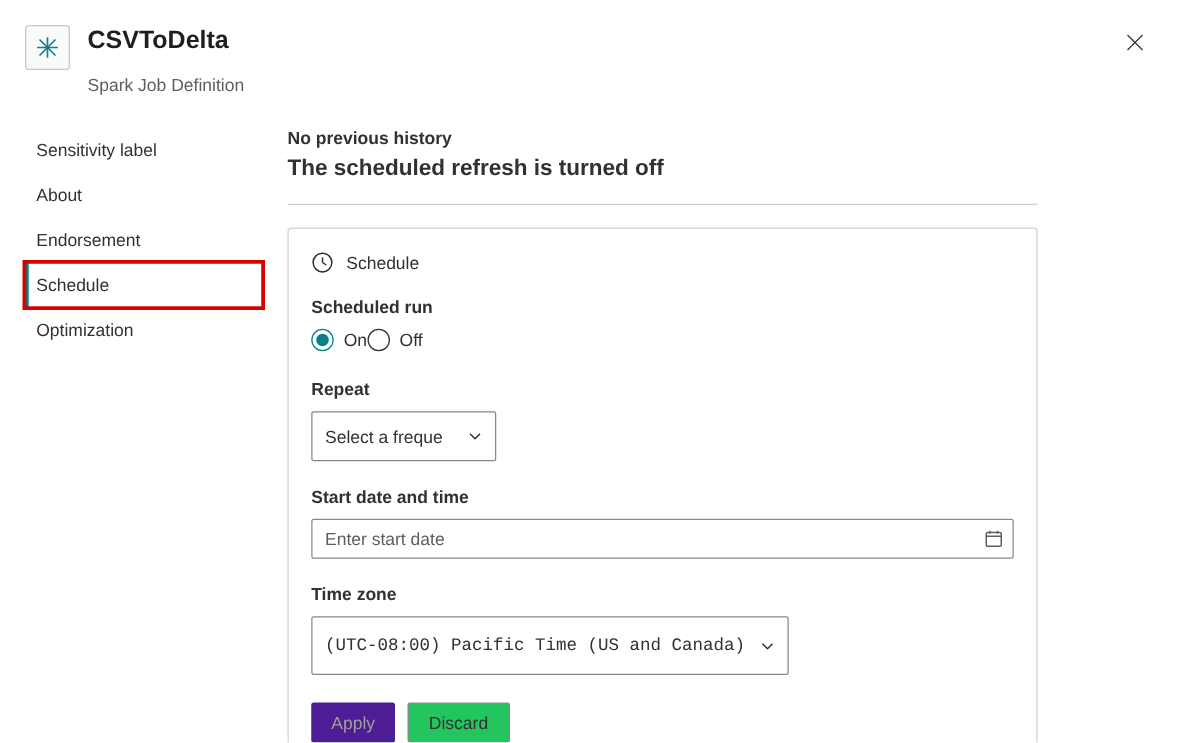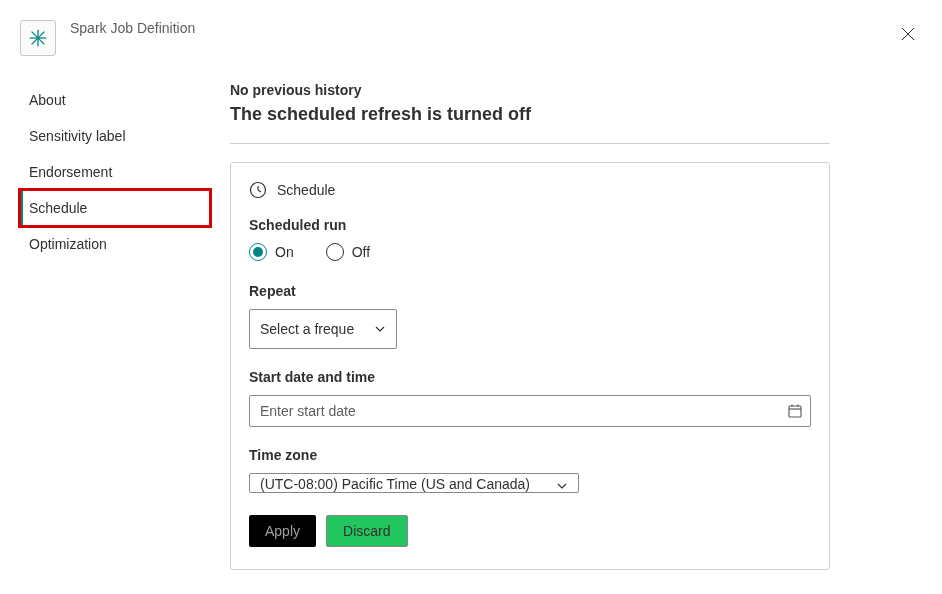--- a/index.html
+++ b/index.html
@@ -33,21 +33,21 @@
     .title-block { display: flex; flex-direction: column; }
     .title {
       font-size: 20px;
       font-weight: 600;
       color: #201f1e;
       line-height: 1.2;
     }
     .subtitle {
       font-size: 14px;
       color: #605e5c;
-      margin-top: 0;
+      margin-top: 16px;
     }
     .close-btn {
       position: absolute;
       right: 22px;
       top: 22px;
       width: 24px;
       height: 24px;
       display: flex;
       align-items: center;
       justify-content: center;
@@ -138,21 +138,20 @@
     }
     .panel-title { font-size: 14px; color: #323130; }
     .field-label {
       font-size: 14px;
       font-weight: 600;
       color: #323130;
       margin-bottom: 10px;
     }
     .radio-row {
       display: flex;
-      gap: 32px;
       margin-bottom: 22px;
     }
     .radio-opt {
       display: flex;
       align-items: center;
       gap: 8px;
       cursor: pointer;
     }
     .radio-circle {
       width: 18px;
@@ -214,47 +213,48 @@
       position: absolute;
       right: 8px;
       top: 8px;
       width: 16px;
       height: 16px;
       color: #605e5c;
       pointer-events: none;
     }
     .tz-select {
       display: inline-flex;
-      align-items: flex-end;
+      align-items: center;
       justify-content: space-between;
-      height: 20px;
+      height: 47px;
       border: 1px solid #8a8886;
       border-radius: 2px;
       padding: 0 10px;
       font-size: 14px;
       cursor: pointer;
       min-width: 330px;
       gap: 12px;
+      font-family: Liberation Mono, monospace;
     }
     .btn-row {
       display: flex;
       gap: 10px;
       margin-top: 22px;
     }
     .btn {
       height: 32px;
       padding: 0 16px;
       font-size: 14px;
       border-radius: 2px;
       cursor: pointer;
       display: inline-flex;
       align-items: center;
     }
     .btn-apply {
-      background: #000000;
+      background: #4c1d95;
       color: #a19f9d;
       border: none;
       cursor: default;
     }
     .btn-discard {
       background: #22c55e;
       border: 1px solid #8a8886;
       color: #323130;
     }
   </style>
@@ -264,35 +264,36 @@
 <div class="header">
   <div class="app-icon">
     <svg width="22" height="22" viewBox="0 0 24 24" fill="none" stroke="#038387" stroke-width="1.4">
       <line x1="12" y1="3" x2="12" y2="21"></line>
       <line x1="3" y1="12" x2="21" y2="12"></line>
       <line x1="5" y1="5" x2="19" y2="19"></line>
       <line x1="19" y1="5" x2="5" y2="19"></line>
     </svg>
   </div>
   <div class="title-block">
+    <div class="title">CSVToDelta</div>
     <div class="subtitle">Spark Job Definition</div>
   </div>
   <button class="close-btn">
     <svg width="14" height="14" viewBox="0 0 14 14" stroke="#323130" stroke-width="1">
       <line x1="1" y1="1" x2="13" y2="13"></line>
       <line x1="13" y1="1" x2="1" y2="13"></line>
     </svg>
   </button>
 </div>
 
 <div class="body">
   <div class="sidebar">
     <nav class="nav">
+      <div class="nav-item">Sensitivity label</div>
       <div class="nav-item">About</div>
-      <div class="nav-item">Sensitivity label</div>
       <div class="nav-item">Endorsement</div>
       <div class="nav-item active highlight">Schedule</div>
       <div class="nav-item">Optimization</div>
     </nav>
   </div>
 
   <div class="main">
     <div class="status-line1">No previous history</div>
     <div class="status-line2">The scheduled refresh is turned off</div>
     <hr class="divider">

